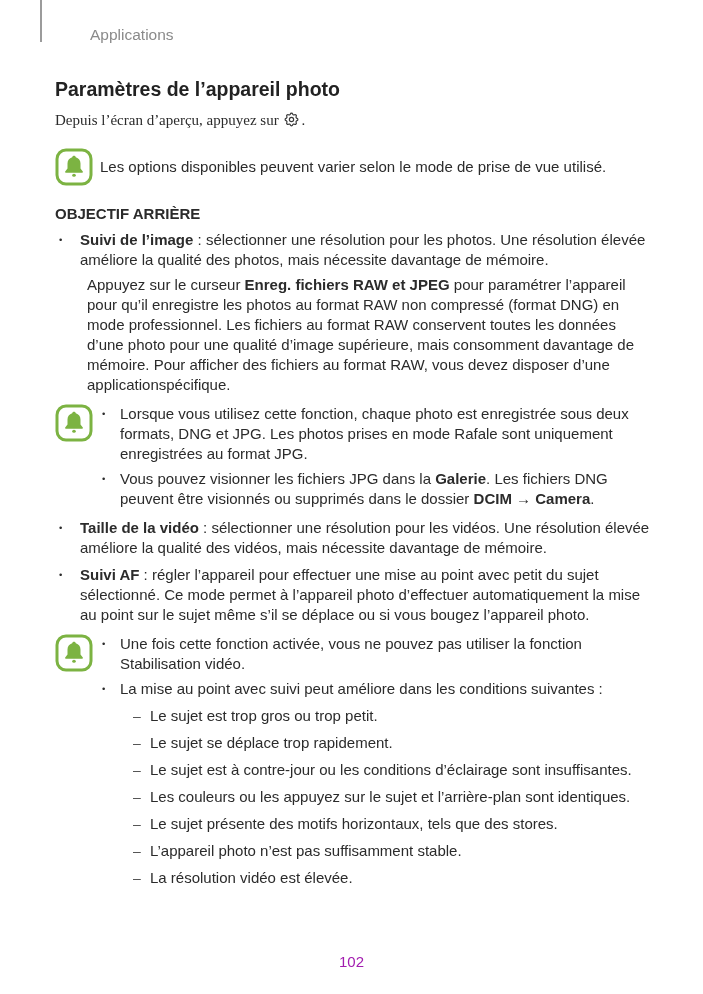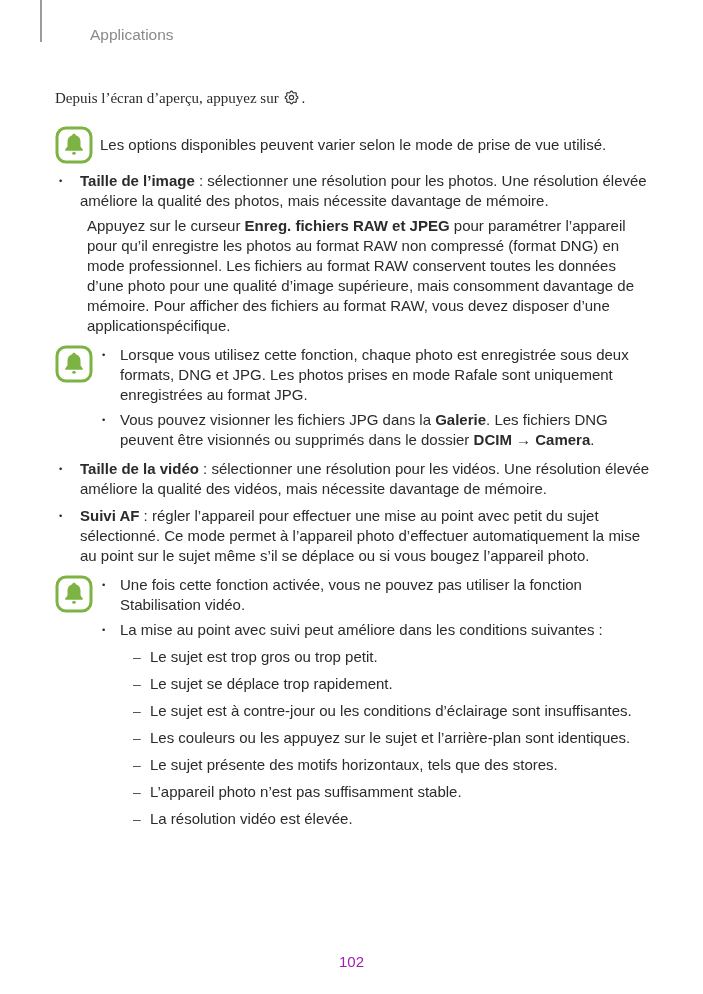--- a/index.html
+++ b/index.html
@@ -40,45 +40,47 @@
   .page-number{position:absolute;left:0;right:0;bottom:24px;text-align:center;font-size:15px;color:#a21caf;}
 </style>
 </head>
 <body>
 
 <div class="head-rule"></div>
 <div class="running-header">Applications</div>
 
 <div class="content">
 
+  <h1 class="page-title">Paramètres de l’appareil photo</h1>
 
   <p class="body-text intro">
     <span>Depuis l’écran d’aperçu, appuyez sur </span><span class="gear"><svg width="17" height="17" viewBox="0 0 24 24" fill="none" stroke="#3a3a3a" stroke-width="1.7" stroke-linecap="round" stroke-linejoin="round">
           <path d="M10.325 4.317c.426-1.756 2.924-1.756 3.35 0a1.724 1.724 0 002.573 1.066c1.543-.94 3.31.826 2.37 2.37a1.724 1.724 0 001.065 2.572c1.756.426 1.756 2.924 0 3.35a1.724 1.724 0 00-1.066 2.573c.94 1.543-.826 3.31-2.37 2.37a1.724 1.724 0 00-2.572 1.065c-.426 1.756-2.924 1.756-3.35 0a1.724 1.724 0 00-2.573-1.066c-1.543.94-3.31-.826-2.37-2.37a1.724 1.724 0 00-1.065-2.572c-1.756-.426-1.756-2.924 0-3.35a1.724 1.724 0 001.066-2.573c-.94-1.543.826-3.31 2.37-2.37.996.608 2.296.07 2.572-1.065z"></path>
           <path d="M15 12a3 3 0 11-6 0 3 3 0 016 0z"></path>
         </svg></span><span>.</span>
   </p>
 
   <div class="notice notice-top">
     <span class="icon-col">
       <svg class="bell" width="38" height="38" viewBox="0 0 38 38">
           <rect x="2" y="2" width="34" height="34" rx="9" fill="#ffffff" stroke="#7cb342" stroke-width="3"></rect>
           <path fill="#7cb342" d="M19 7.8c-0.9 0-1.6 0.6-1.8 1.4-2.9 0.8-4.7 3.2-4.7 6.3v4.9l-2.3 3.2c-0.4 0.5 0 1.2 0.6 1.2h16.4c0.6 0 1-0.7 0.6-1.2l-2.3-3.2v-4.9c0-3.1-1.8-5.5-4.7-6.3-0.2-0.8-0.9-1.4-1.8-1.4z"></path>
           <ellipse cx="19" cy="27.2" rx="1.8" ry="1.5" fill="#7cb342"></ellipse>
         </svg>
     </span>
     <span class="body-text">Les options disponibles peuvent varier selon le mode de prise de vue utilisé.</span>
   </div>
 
+  <h2 class="section-heading">OBJECTIF ARRIÈRE</h2>
 
   <ul class="main-list">
 
     <li class="bullet-item body-text">
       <span class="bullet-marker">•</span>
-      <span class="bullet-body"><b>Taille de l’image</b><span> : sélectionner une résolution pour les photos. Une résolution élevée améliore la qualité des photos, mais nécessite davantage de mémoire.</span></span>
+      <span class="bullet-body"><b>Suivi de l’image</b><span> : sélectionner une résolution pour les photos. Une résolution élevée améliore la qualité des photos, mais nécessite davantage de mémoire.</span></span>
     </li>
 
     <li style="list-style:none;">
       <p class="body-text para-extra"><span>Appuyez sur le curseur </span><b>Enreg. fichiers RAW et JPEG</b><span> pour paramétrer l’appareil pour qu’il enregistre les photos au format RAW non compressé (format DNG) en mode professionnel. Les fichiers au format RAW conservent toutes les données d’une photo pour une qualité d’image supérieure, mais consomment davantage de mémoire. Pour afficher des fichiers au format RAW, vous devez disposer d’une applicationspécifique.</span></p>
 
       <div class="notice notice-nested">
         <span class="icon-col">
           <svg class="bell" width="38" height="38" viewBox="0 0 38 38">
               <rect x="2" y="2" width="34" height="34" rx="9" fill="#ffffff" stroke="#7cb342" stroke-width="3"></rect>
               <path fill="#7cb342" d="M19 7.8c-0.9 0-1.6 0.6-1.8 1.4-2.9 0.8-4.7 3.2-4.7 6.3v4.9l-2.3 3.2c-0.4 0.5 0 1.2 0.6 1.2h16.4c0.6 0 1-0.7 0.6-1.2l-2.3-3.2v-4.9c0-3.1-1.8-5.5-4.7-6.3-0.2-0.8-0.9-1.4-1.8-1.4z"></path>

